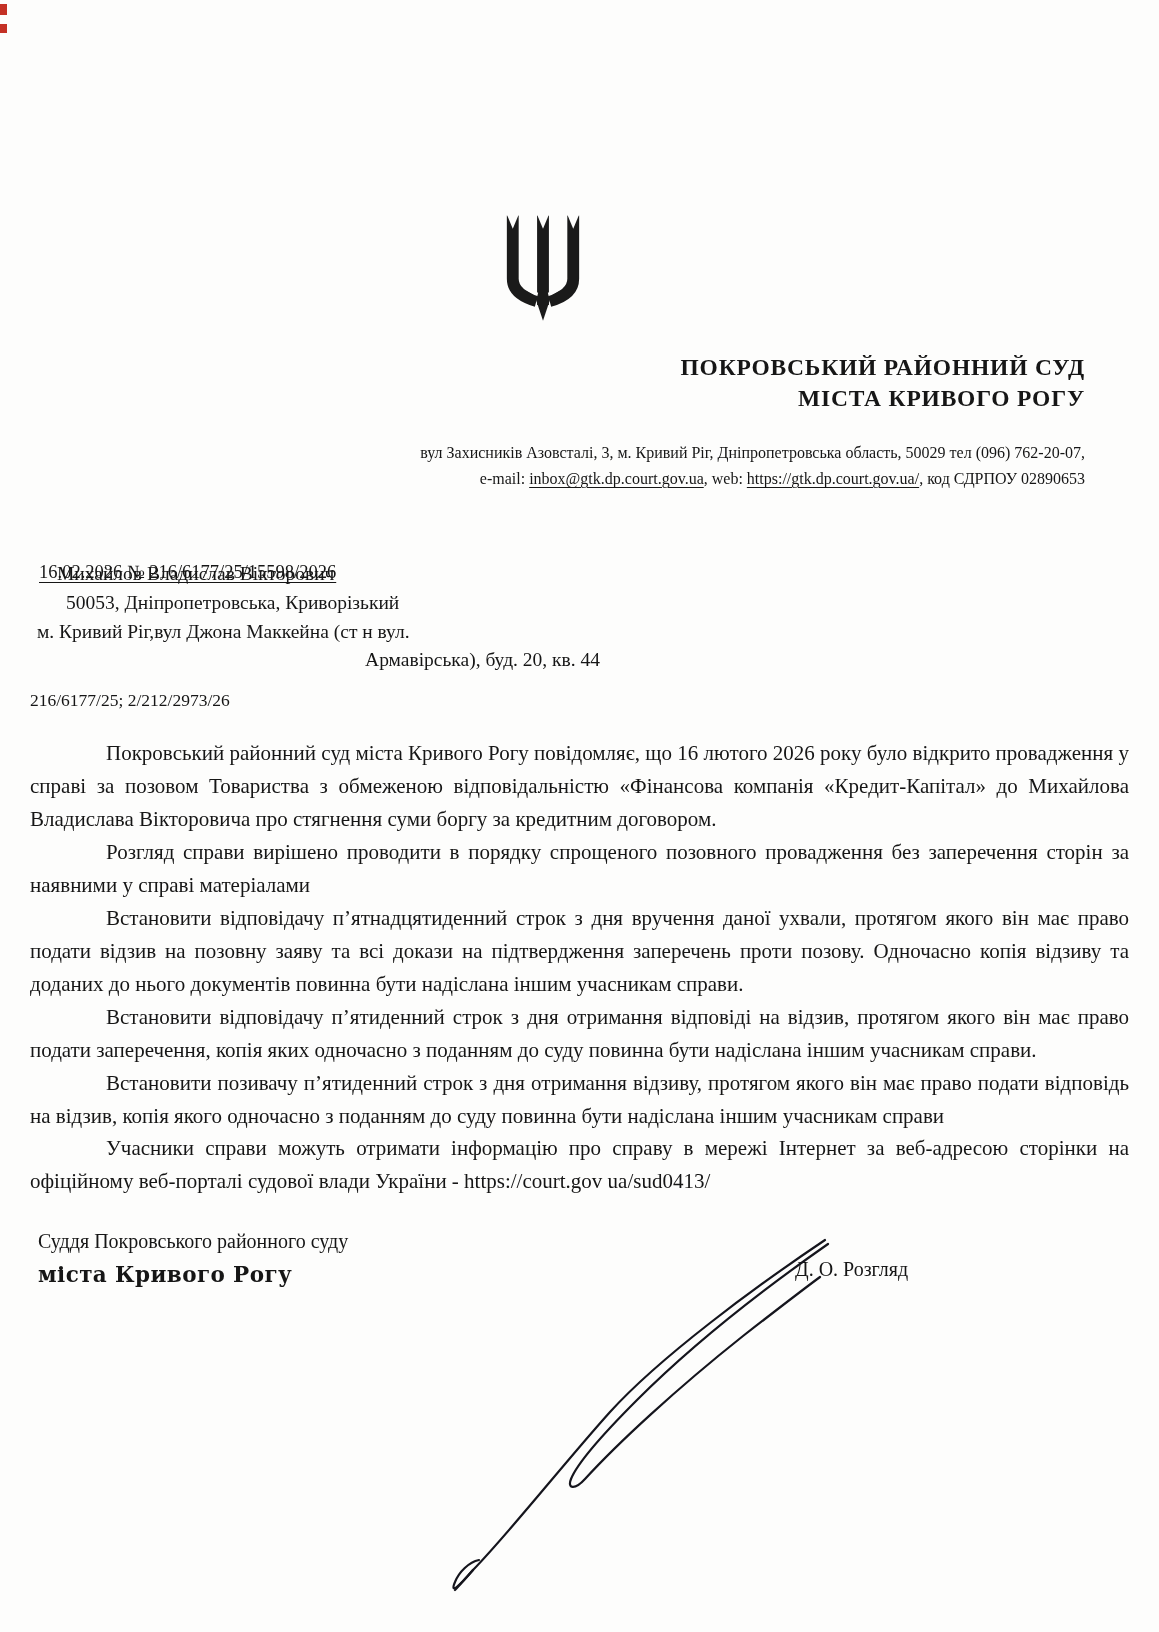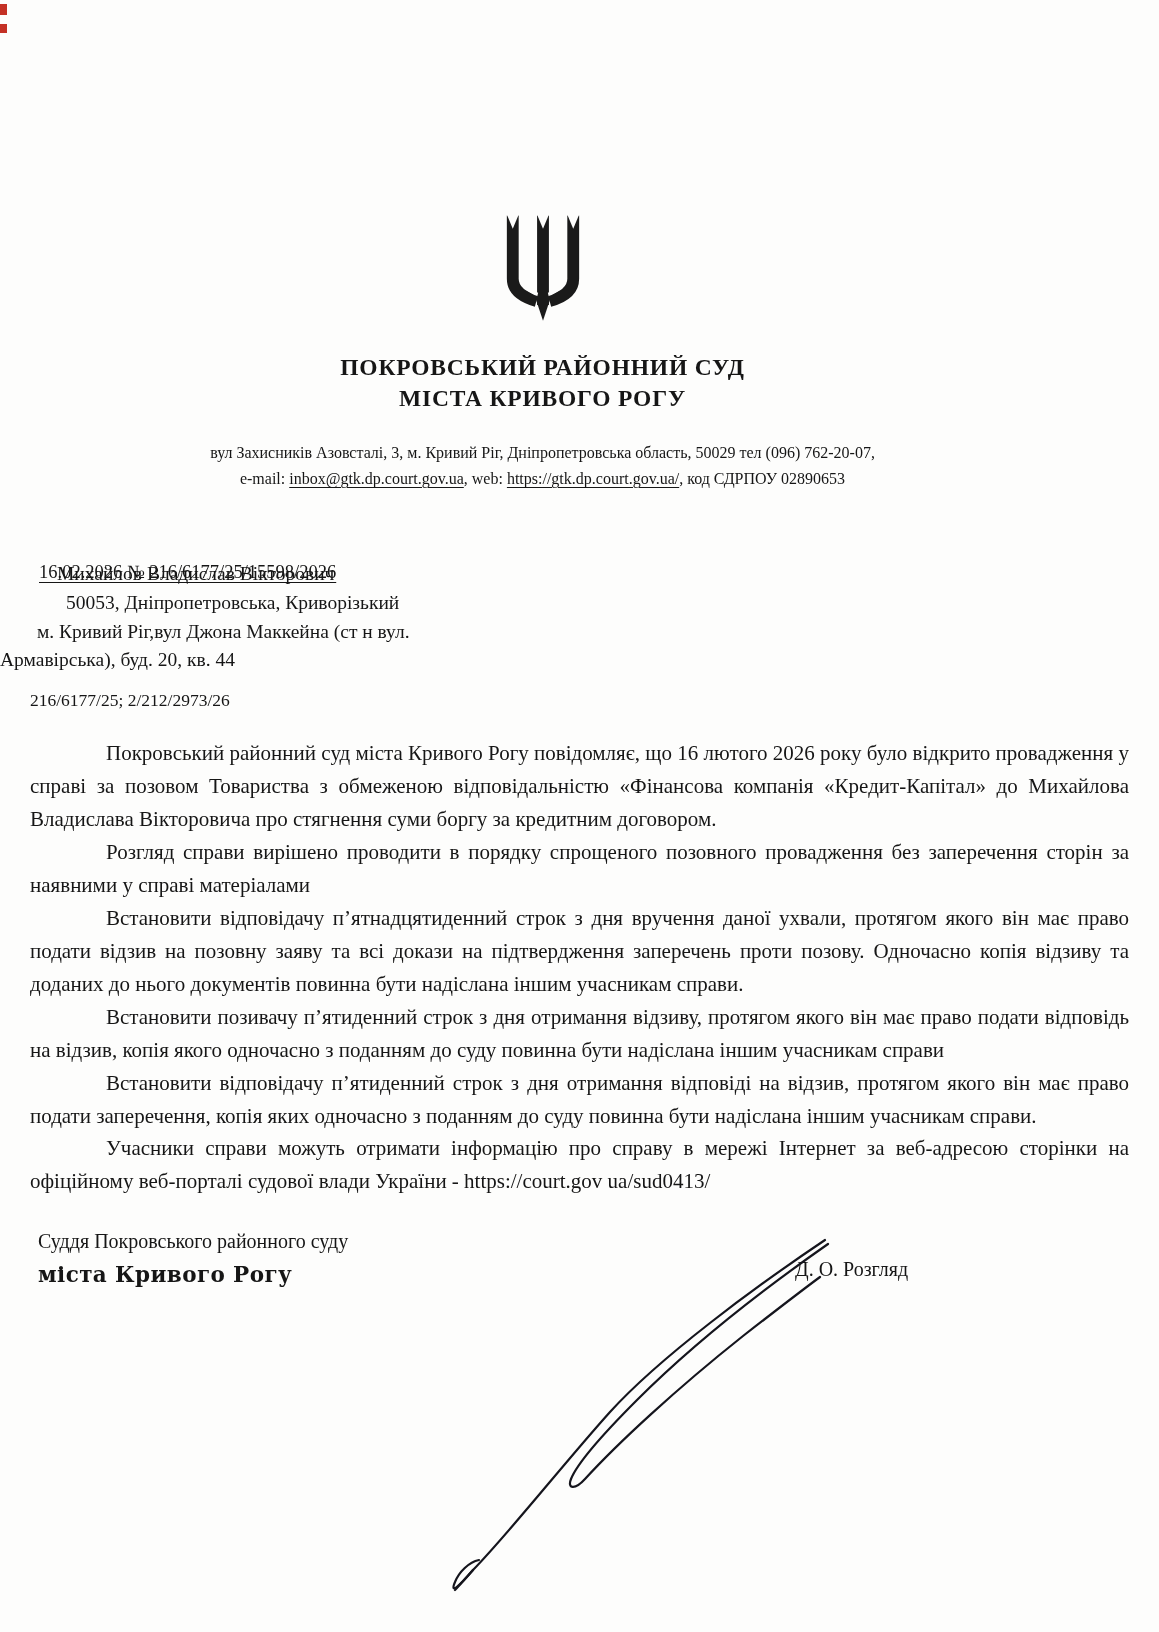--- a/index.html
+++ b/index.html
@@ -12,36 +12,36 @@
     background: #fdfdfc;
     color: #161616;
     font-family: "Liberation Serif", "DejaVu Serif", serif;
     overflow: hidden;
   }
   
   .scan-mark { position: absolute; left: 0; width: 7px; height: 11px; background: #c43125; }
   .scan-mark.m1 { top: 4px; }
   .scan-mark.m2 { top: 24px; height: 9px; }
 
-  .header-block { width: 1085px; text-align: center; }
+  .header-block { width: 1085px; text-align: right; }
   .emblem-wrap { margin: 212px auto 0 auto; width: 92px; height: 128px; }
   .court-title { margin-top: 12px; font-weight: 700; font-size: 23.5px; line-height: 1.32; letter-spacing: 0.8px; }
   .court-address { margin-top: 26px; font-size: 16px; line-height: 1.62; }
   .underl { text-decoration: underline; text-underline-offset: 3px; }
 
   .ref-row { position: relative; margin-top: 68px; min-height: 122px; }
   .date-number {
     position: absolute; left: 39px; top: 2px;
     font-size: 18.5px; text-decoration: underline; text-underline-offset: 4px;
   }
   .addressee { width: 600px; font-size: 19.5px; line-height: 1.48; }
   .addressee .a1 { padding-left: 57px; }
   .addressee .a2 { padding-left: 66px; }
   .addressee .a3 { padding-left: 37px; }
-  .addressee .a4 { padding-left: 0; }
+  .addressee .a4 { padding-left: 0; text-align: right; }
 
   .case-numbers { margin: 8px 0 0 30px; font-size: 17.5px; }
 
   .body-text { margin: 26px 30px 0 30px; font-size: 21px; line-height: 1.57; text-align: justify; }
   .body-text p { text-indent: 76px; }
 
   .sign-row { position: relative; margin: 32px 30px 0 38px; height: 90px; }
   .sign-left-1 { font-size: 20px; }
   .sign-left-2 { font-size: 21.5px; font-weight: 700; letter-spacing: 0.4px; margin-top: 9px;
                  font-family: "DejaVu Serif", serif; }
@@ -94,22 +94,22 @@
       <div class="a4">Армавірська), буд. 20, кв. 44</div>
     </div>
   </div>
 
   <div class="case-numbers">216/6177/25; 2/212/2973/26</div>
 
   <div class="body-text">
     <p>Покровський районний суд міста Кривого Рогу повідомляє, що 16 лютого 2026 року було відкрито провадження у справі за позовом Товариства з обмеженою відповідальністю «Фінансова компанія «Кредит-Капітал» до Михайлова Владислава Вікторовича про стягнення суми боргу за кредитним договором.</p>
     <p>Розгляд справи вирішено проводити в порядку спрощеного позовного провадження без заперечення сторін за наявними у справі матеріалами</p>
     <p>Встановити відповідачу п’ятнадцятиденний строк з дня вручення даної ухвали, протягом якого він має право подати відзив на позовну заяву та всі докази на підтвердження заперечень проти позову. Одночасно копія відзиву та доданих до нього документів повинна бути надіслана іншим учасникам справи.</p>
+    <p>Встановити відповідачу п’ятиденний строк з дня отримання відповіді на відзив, протягом якого він має право подати заперечення, копія яких одночасно з поданням до суду повинна бути надіслана іншим учасникам справи.</p>
     <p>Встановити позивачу п’ятиденний строк з дня отримання відзиву, протягом якого він має право подати відповідь на відзив, копія якого одночасно з поданням до суду повинна бути надіслана іншим учасникам справи</p>
-    <p>Встановити відповідачу п’ятиденний строк з дня отримання відповіді на відзив, протягом якого він має право подати заперечення, копія яких одночасно з поданням до суду повинна бути надіслана іншим учасникам справи.</p>
     <p>Учасники справи можуть отримати інформацію про справу в мережі Інтернет за веб-адресою сторінки на офіційному веб-порталі судової влади України - https://court.gov ua/sud0413/</p>
   </div>
 
   <div class="sign-row">
     <div class="sign-left-1">Суддя Покровського районного суду</div>
     <div class="sign-left-2">міста Кривого Рогу</div>
     <div class="sign-name">Д. О. Розгляд</div>
   </div>
 
   <svg class="signature-svg" width="420" height="365" viewBox="0 0 420 365" aria-hidden="true">

